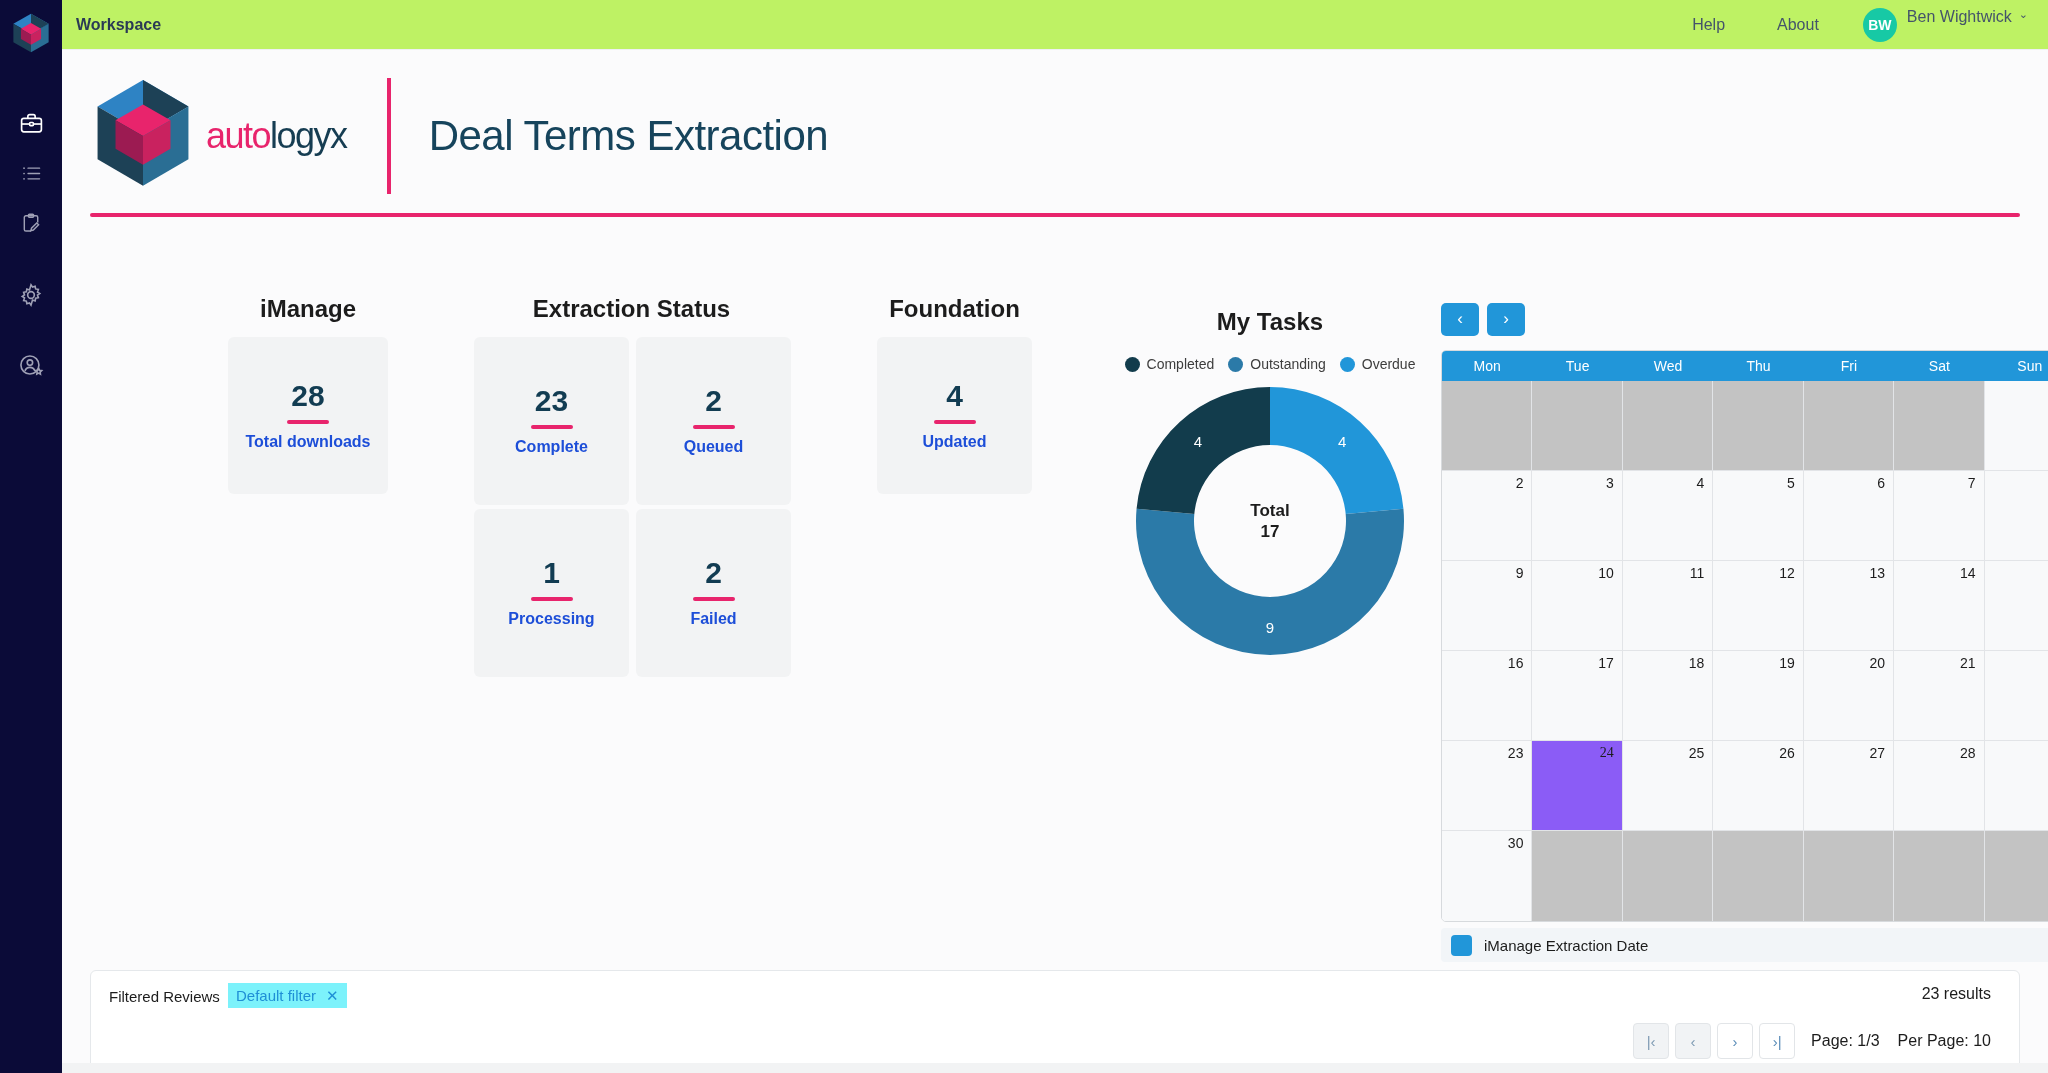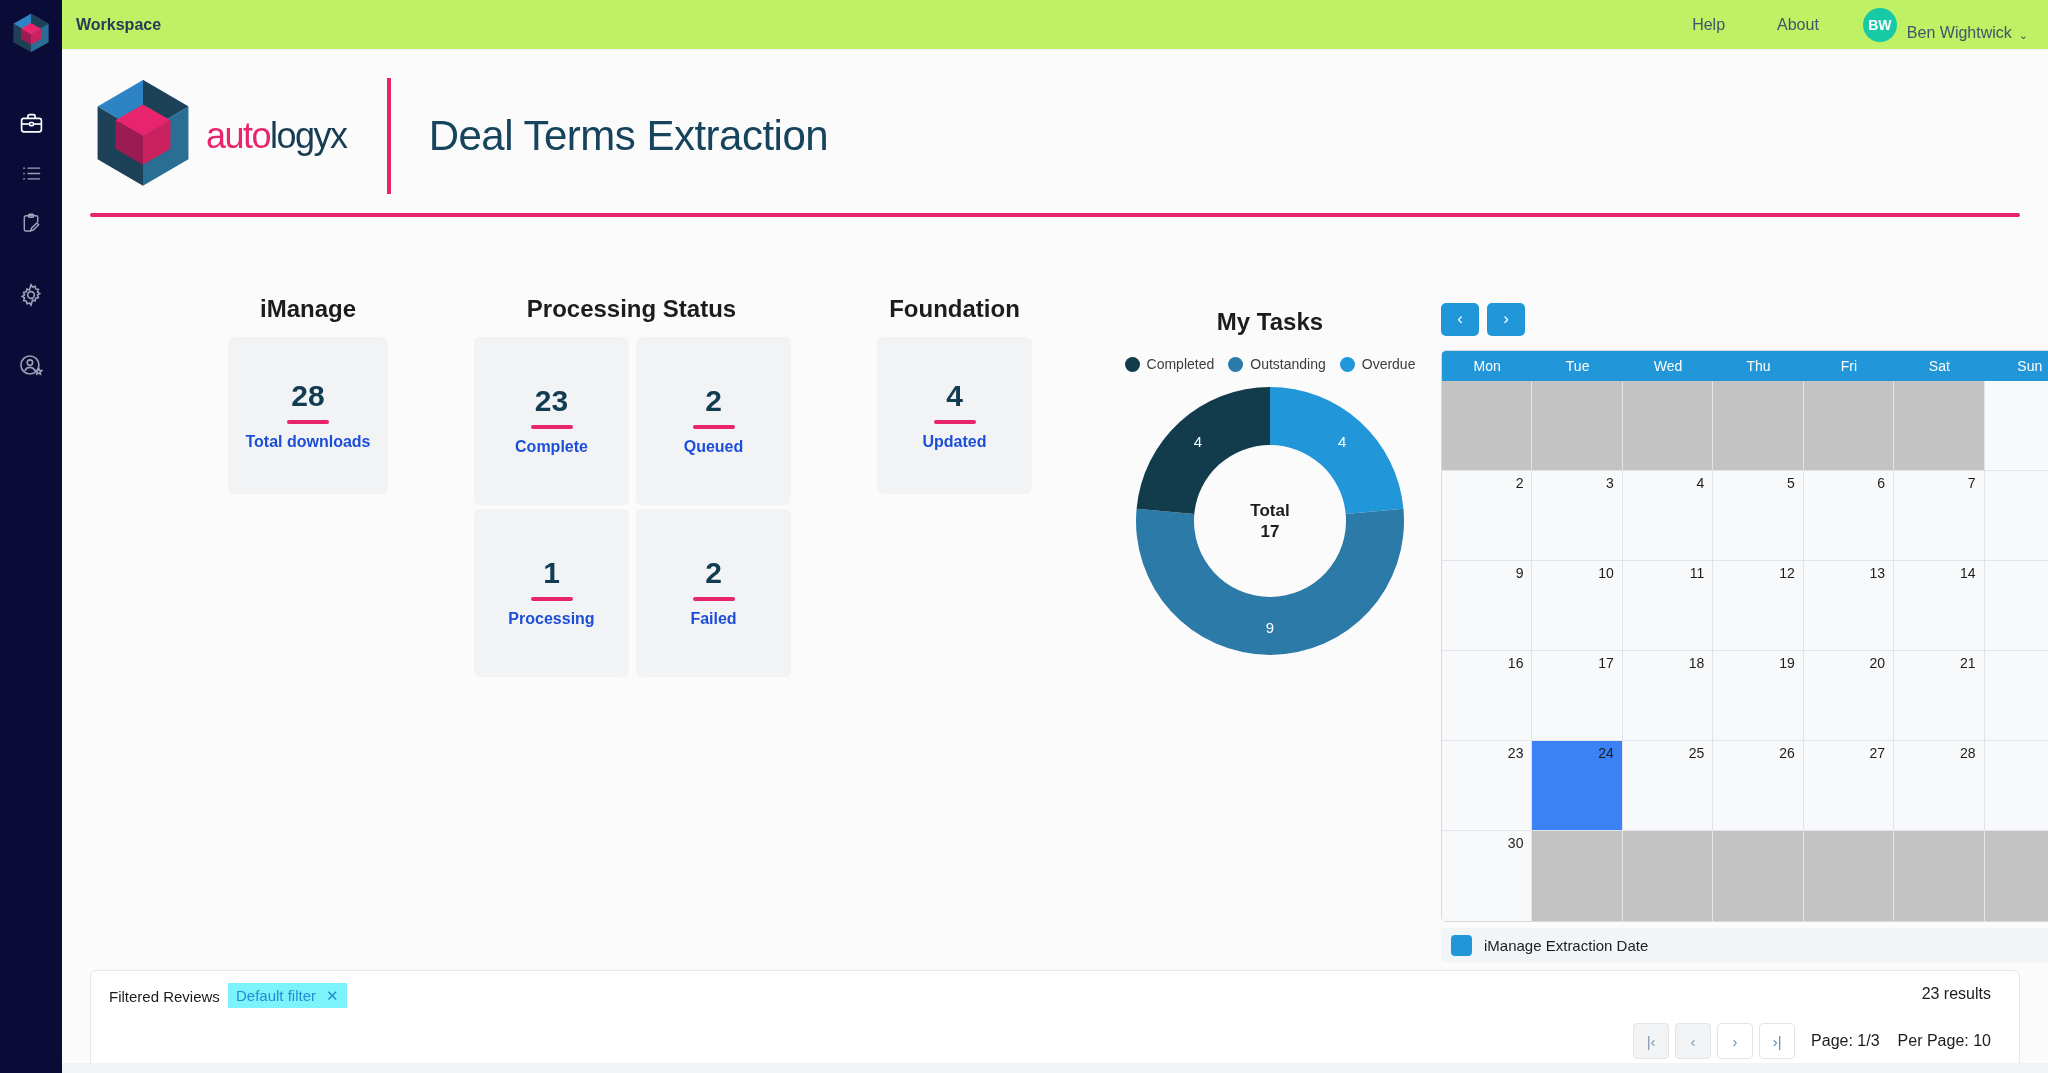--- a/index.html
+++ b/index.html
@@ -137,21 +137,21 @@
   }
   .cal-row { display: grid; grid-template-columns: repeat(7, 1fr); }
   .cal-cell {
     height: 90px; border-right: 1px solid #e2e4e7; border-bottom: 1px solid #e2e4e7;
     background: #f8f9fa; padding: 4px 8px 0 0; text-align: right;
     font-size: 14px; color: #1c1c1c; cursor: pointer;
   }
   .cal-cell:last-child { border-right: none; }
   .cal-row:last-child .cal-cell { border-bottom: none; }
   .cal-cell.blank { background: #c3c3c3; }
-  .cal-cell.sel { background: #3b82f6; }
+  .cal-cell.sel { background: #8b5cf6; font-family: Liberation Serif, serif; }
   #cal-key {
     margin-top: 6px; height: 34px; background: #f2f5f8; border-radius: 4px;
     display: flex; align-items: center; padding-left: 10px; gap: 12px;
   }
   #cal-key .sq { width: 21px; height: 21px; background: #2196d9; border-radius: 4px; }
   #cal-key .txt { font-size: 15px; color: #1c1c1c; }
 
   
   #panel {
     position: absolute; left: 28px; top: 920px; width: 1930px; height: 118px;
@@ -247,21 +247,21 @@
       </svg>
     </span>
   </div>
 </div>
 
 <div id="topbar">
   <div id="workspace-label">Workspace</div>
   <div id="topnav">
     <div class="navlink">Help</div>
     <div class="navlink">About</div>
-    <div style="display:flex;align-items:flex-end;cursor:pointer;margin-left:18px;">
+    <div style="display:flex;align-items:flex-start;cursor:pointer;margin-left:18px;">
       <div id="avatar">BW</div>
       <div id="username">Ben Wightwick</div>
       <div class="chev-d">⌄</div>
     </div>
   </div>
 </div>
 
 <div id="main">
 
   <div id="brandrow">
@@ -287,21 +287,21 @@
   <div id="g-imanage">
     <div class="grp-title">iManage</div>
     <div class="kpi-card">
       <div class="kpi-num">28</div>
       <div class="kpi-rule"></div>
       <div class="kpi-lbl">Total downloads</div>
     </div>
   </div>
 
   <div id="g-extraction">
-    <div class="grp-title">Processing Status</div>
+    <div class="grp-title">Extraction Status</div>
     <div id="ex-grid">
       <div class="kpi-card">
         <div class="kpi-num">23</div>
         <div class="kpi-rule"></div>
         <div class="kpi-lbl">Complete</div>
       </div>
       <div class="kpi-card">
         <div class="kpi-num">2</div>
         <div class="kpi-rule"></div>
         <div class="kpi-lbl">Queued</div>

